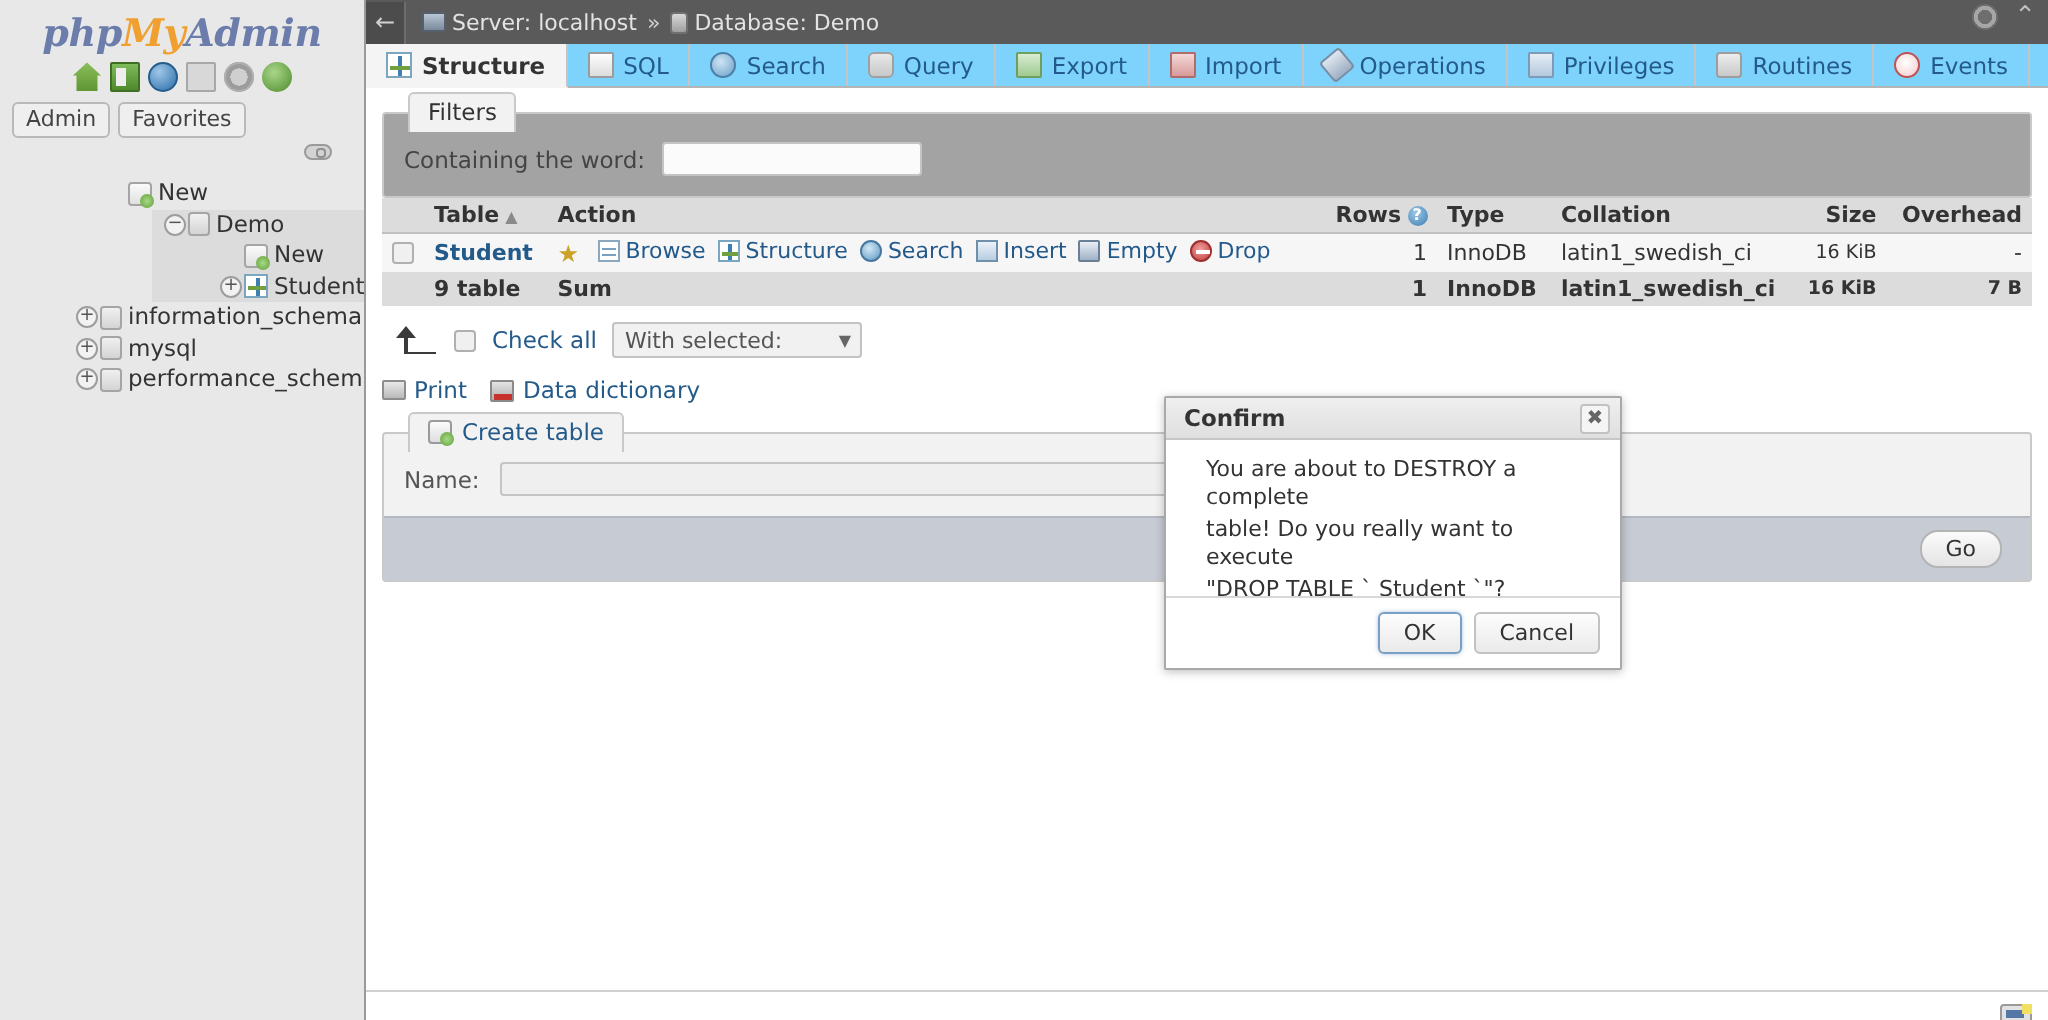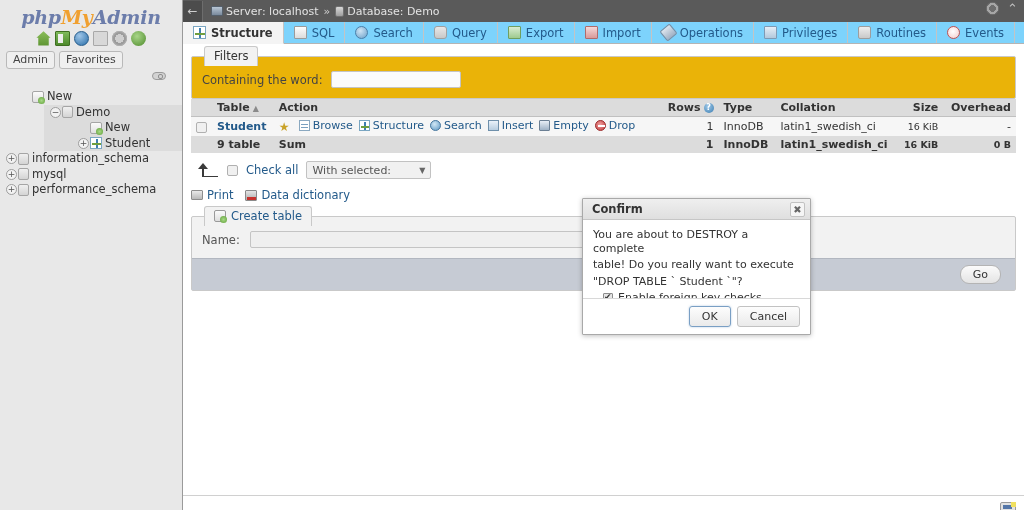--- a/index.html
+++ b/index.html
@@ -69,21 +69,21 @@
     position:absolute; right: 16px; top: 3px;
     width: 14px; height: 8px;
     border: 1.5px solid #9a9a9a;
     border-radius: 5px;
     background: #d3d3d3;
     cursor: pointer;
   }
   .chainic:after{content:'';position:absolute;left:5px;top:1px;width:3px;height:3px;border:1px solid #8f8f8f;border-radius:2px;}
 
   
-  #tree { margin-top: 2px; font-size: 11.5px; color: #333; }
+  #tree { margin-top: 2px; font-size: 11.5px; color: #333; padding-left: 32px; }
   .tnode {
     position: relative;
     height: 15.5px;
     line-height: 15.5px;
     white-space: nowrap;
     cursor: pointer;
   }
   .tnode.sel { background: #dcdcdc; margin-left: 44px; }
   .tnode .tog {
     display:inline-block; width:11px; height:11px;
@@ -170,21 +170,21 @@
   .ti-privileges{background:linear-gradient(#e6eef6,#b3c8dc);border:1px solid #7f9ab4;border-radius:1px;}
   .ti-routines{background:linear-gradient(#ededed,#c9c9c9);border:1px solid #9d9d9d;border-radius:2px;}
   .ti-events{background:radial-gradient(circle at 45% 40%,#fff,#f2caca);border:1.5px solid #c05252;border-radius:50%;}
 
   
   #content { background:#fff; position: relative; height: 466px; }
 
   .fieldset {
     margin: 12px 8px 0 8px;
     border: 1px solid #c9c9c9;
-    background: #eab308;
+    background: #a3a3a3;
     position: relative;
     border-radius: 2px;
   }
   .legend {
     position:absolute; top:-11px; left: 12px;
     background:#f2f2f2; border:1px solid #c9c9c9; border-bottom:none;
     padding: 2px 9px 3px 9px;
     font-size: 11.5px; color:#333;
     border-radius: 3px 3px 0 0;
   }
@@ -316,21 +316,21 @@
     display:flex; align-items:center; justify-content:space-between;
     padding: 0 5px 0 9px;
     cursor: move;
   }
   #modal-title { font-weight: bold; font-size: 11.5px; color:#333; }
   #modal-close {
     width: 15px; height: 15px;
     border:1px solid #c2c2c2; background:#f5f5f5; border-radius:2px;
     text-align:center; line-height: 13px; font-size: 10px; color:#666; cursor:pointer;
   }
-  #modal-body { padding: 8px 9px 4px 10px; font-size: 11px; color:#333; line-height: 13.5px; }
+  #modal-body { padding: 8px 9px 4px 20px; font-size: 11px; color:#333; line-height: 13.5px; }
   #modal-body .msg { margin:0 0 3px 0; }
   .fk-row { display:flex; align-items:center; gap:5px; padding-left:10px; margin-top:2px;}
   .fk-box {
     width:10px;height:10px;border:1px solid #8c8c8c;background:#e6e6e6;border-radius:1px;
     position:relative; cursor:pointer;
   }
   .fk-box:after{content:'✔';position:absolute;left:0px;top:-3px;font-size:9px;color:#333;}
   #modal-foot {
     position:absolute; left:0; right:0; bottom:0;
     border-top: 1px solid #d8d8d8;
@@ -504,21 +504,21 @@
               <td class="num">-</td>
             </tr>
             <tr class="sumrow">
               <td></td>
               <td>9 table</td>
               <td>Sum</td>
               <td class="num">1</td>
               <td>InnoDB</td>
               <td>latin1_swedish_ci</td>
               <td class="num sizecell">16 KiB</td>
-              <td class="num sizecell">0 B</td>
+              <td class="num sizecell">7 B</td>
             </tr>
           </tbody>
       </table>
 
       <div class="withbar">
         <span class="arrowup">
             <span class="arrowhead"></span>
           </span>
         <span class="cbx"></span>
         <span class="chkall">Check all</span>

